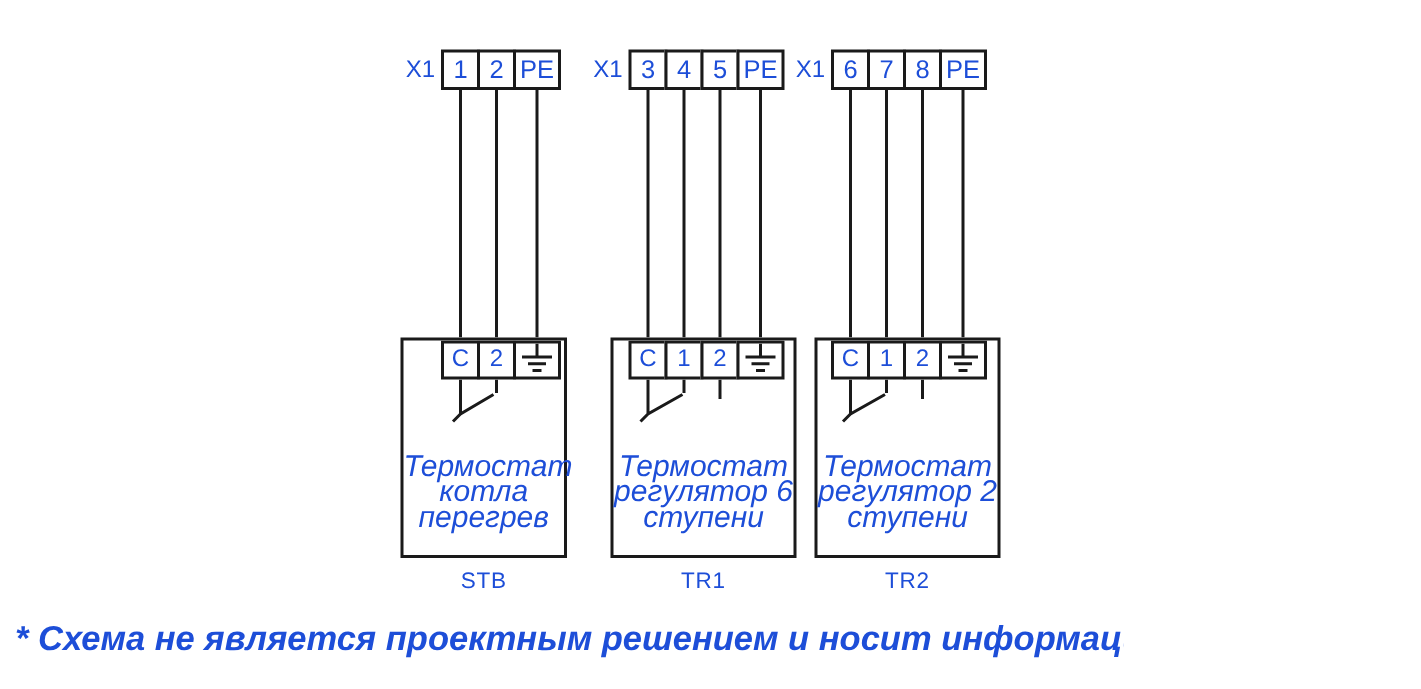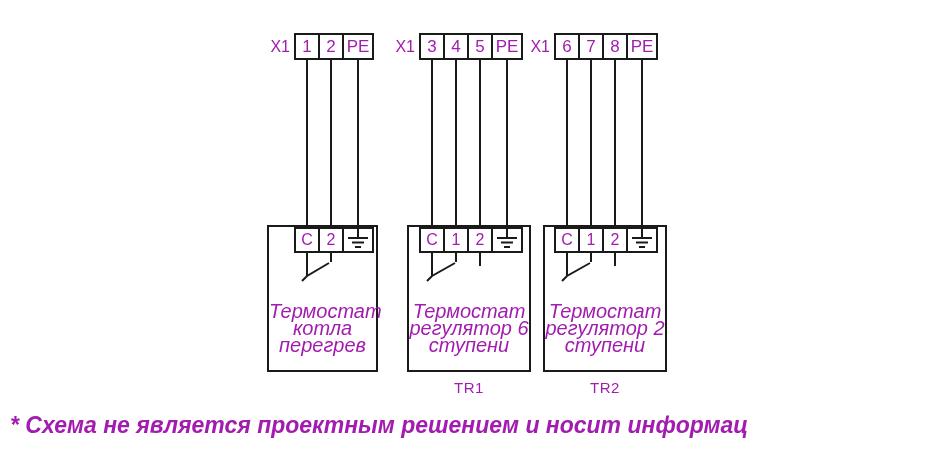--- a/index.html
+++ b/index.html
@@ -1,18 +1,18 @@
 <!DOCTYPE html>
 <html><head>
 <meta charset="utf-8">
 <style>
   html,body { margin:0; padding:0; background:#ffffff; }
   .canvas {
     position:relative; width:749px; height:459px; background:#ffffff;
-    font-family:"Liberation Sans", sans-serif; color:#a21caf; overflow:hidden;
+    font-family:"Liberation Sans", sans-serif; color:#1d4ed8; overflow:hidden;
   }
   .x1-label { position:absolute; font-size:16px; width:26px; text-align:right; }
   .strip { position:absolute; display:flex; }
   .cell {
     box-sizing:border-box; height:27px; border:2px solid #1a1a1a; background:#fff;
     display:flex; align-items:center; justify-content:center; font-size:17px;
   }
   .cell + .cell { margin-left:-2px; }
   .wire { position:absolute; width:2px; background:#1a1a1a; }
   .device-box { position:absolute; box-sizing:border-box; border:2px solid #1a1a1a; background:#fff; }
@@ -61,20 +61,21 @@
     </div>
     <svg class="sw" style="left:25px;top:26px" width="72" height="36" viewBox="0 0 72 36">
       <path d="M13 0 V23 M8 28 L13 23 L35 10 M37 0 V9" stroke="#1a1a1a" stroke-width="2" fill="none"></path>
     </svg>
     <div class="dlabel">
       <div>Термостат</div>
       <div>котла</div>
       <div>перегрев</div>
     </div>
   </div>
+  <div class="code" style="left:267px;top:379px;width:111px">STB</div>
 
   <div class="x1-label" style="left:389px;top:38px">X1</div>
   <div class="strip" style="left:419px;top:33px">
     <div class="cell" style="width:26px">3</div>
     <div class="cell" style="width:26px">4</div>
     <div class="cell" style="width:26px">5</div>
     <div class="cell" style="width:32px">PE</div>
   </div>
   <div class="wire" style="left:431px;top:60px;height:165px"></div>
   <div class="wire" style="left:455px;top:60px;height:165px"></div>

